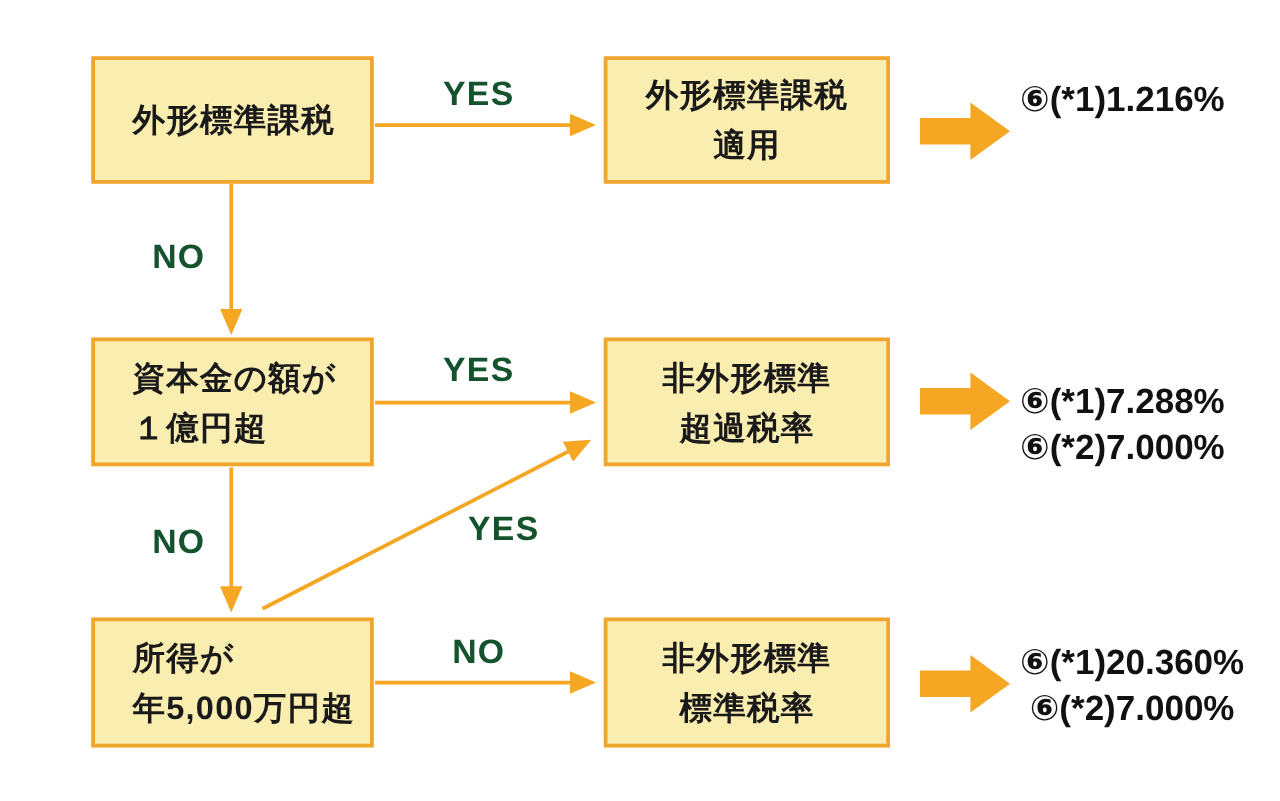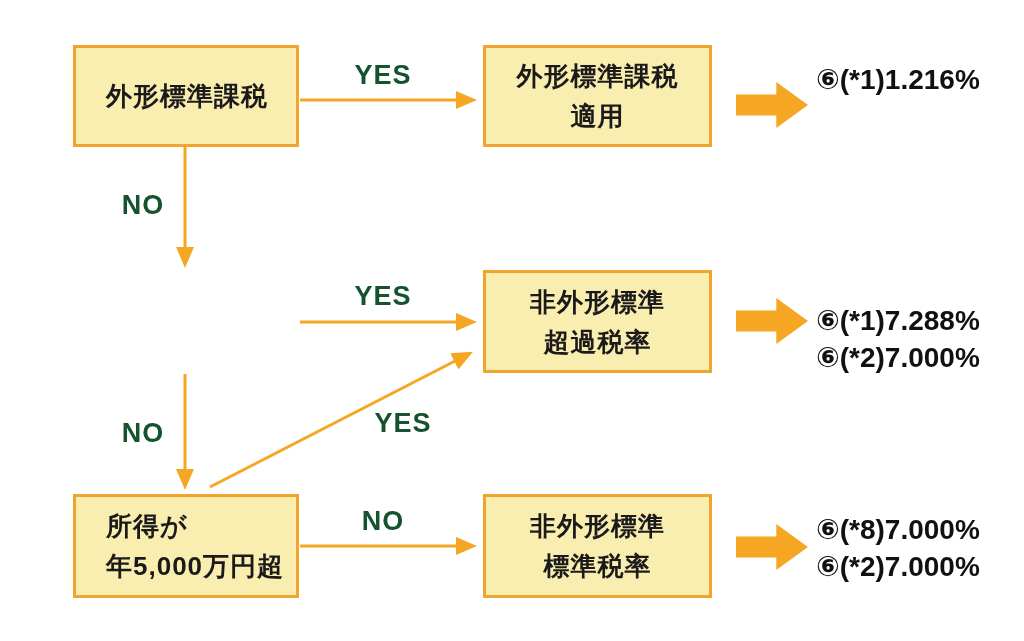--- a/index.html
+++ b/index.html
@@ -80,20 +80,24 @@
     <span>外形標準課税</span>
     <span>適用</span>
   </div>
   <div class="edge-label" style="left:348px;top:60px;">YES</div>
   <div class="block-arrow" style="left:736px;top:82px;"></div>
   <div class="rates" style="top:61px;">
     <div>⑥(*1)1.216%</div>
   </div>
   <div class="edge-label" style="left:108px;top:190px;">NO</div>
 
+  <div class="node q" style="left:73px;top:270px;width:226px;height:103px;">
+    <span>資本金の額が</span>
+    <span>１億円超</span>
+  </div>
   <div class="node r" style="left:483px;top:270px;width:229px;height:103px;">
     <span>非外形標準</span>
     <span>超過税率</span>
   </div>
   <div class="edge-label" style="left:348px;top:281px;">YES</div>
   <div class="block-arrow" style="left:736px;top:298px;"></div>
   <div class="rates" style="top:287px;margin-top:15px;">
     <div>⑥(*1)7.288%</div>
     <div>⑥(*2)7.000%</div>
   </div>
@@ -104,17 +108,17 @@
     <span>所得が</span>
     <span>年5,000万円超</span>
   </div>
   <div class="node r" style="left:483px;top:494px;width:229px;height:104px;">
     <span>非外形標準</span>
     <span>標準税率</span>
   </div>
   <div class="edge-label" style="left:348px;top:506px;">NO</div>
   <div class="block-arrow" style="left:736px;top:524px;"></div>
   <div class="rates" style="top:511px;">
-    <div>⑥(*8)7.000%</div>
+    <div>⑥(*1)20.360%</div>
     <div>⑥(*2)7.000%</div>
   </div>
 
 </div>
 
 </body></html>

